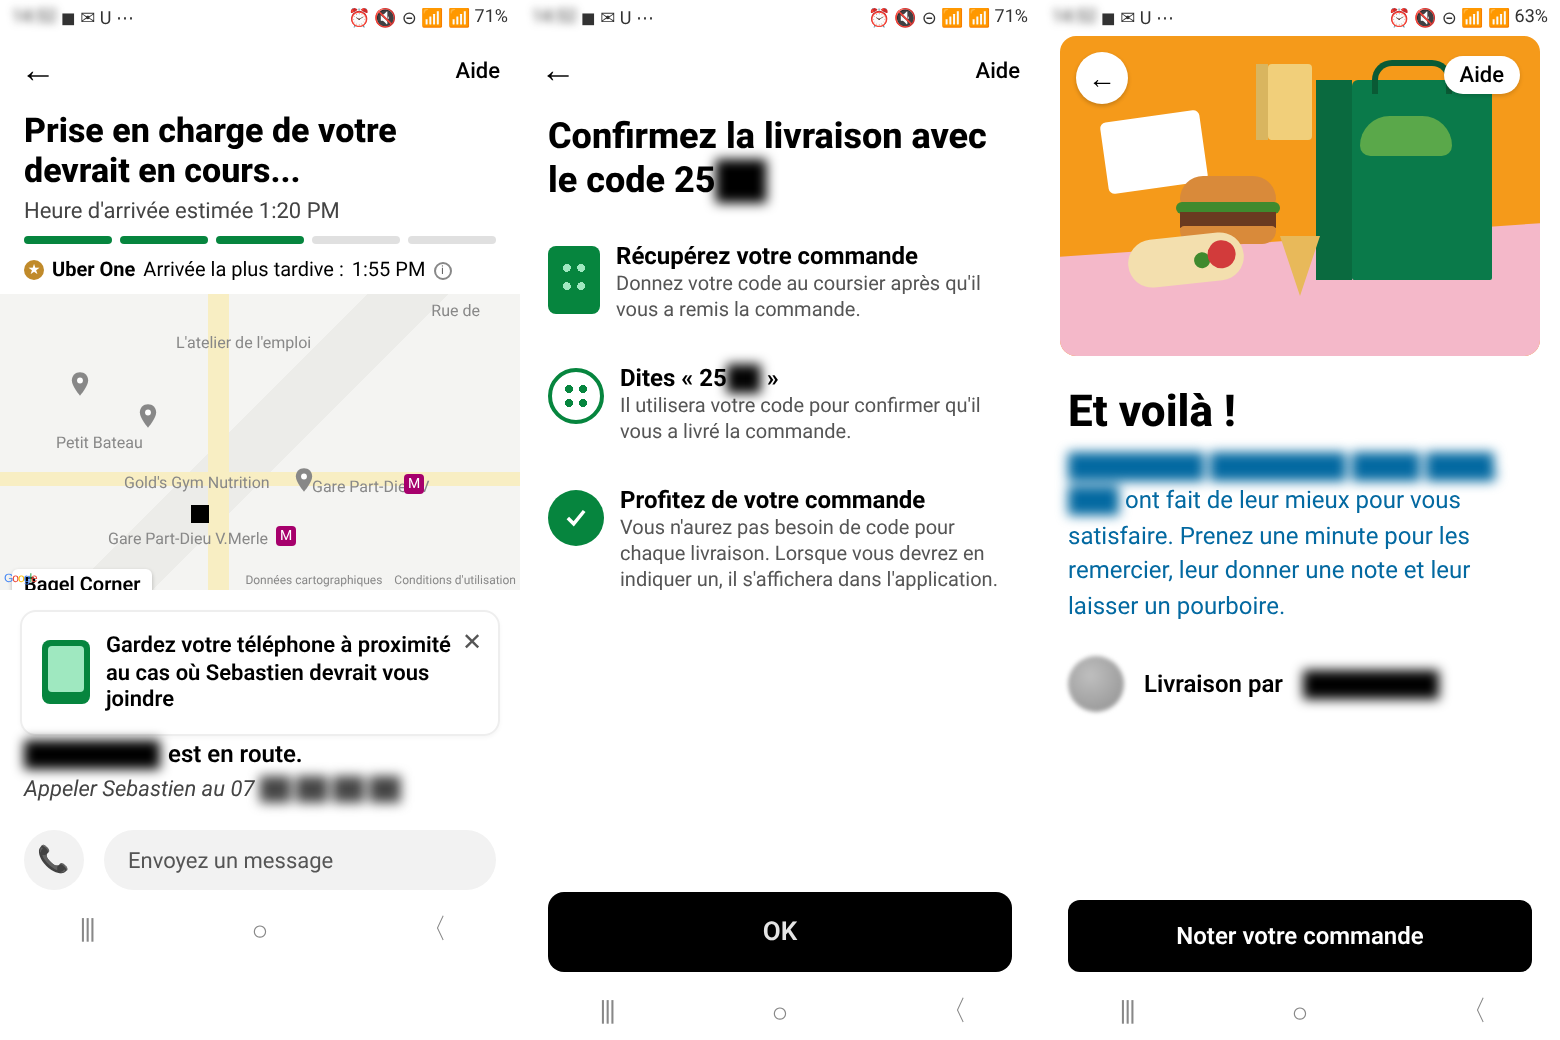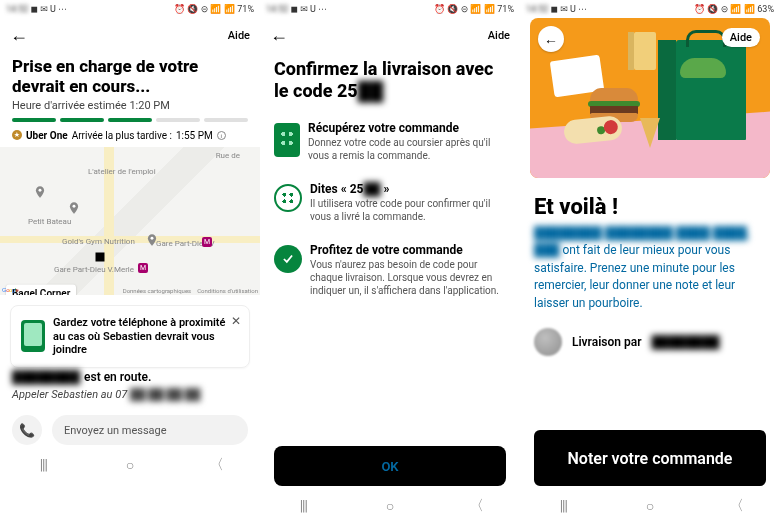--- a/index.html
+++ b/index.html
@@ -251,21 +251,21 @@
   .s2-check {
     width:28px; height:28px; border-radius:50%;
     background:#06853e; display:flex; align-items:center; justify-content:center;
     flex-shrink:0; margin-top:2px;
   }
   .s2-check svg { width:14px; height:14px; }
 
   .s2-spacer { flex:1; }
   .ok-btn {
     margin:0 14px 6px; height:40px; border-radius:8px;
-    background:#000; color:#0369a1; display:flex; align-items:center; justify-content:center;
+    background:#000; color:#e5e5e5; display:flex; align-items:center; justify-content:center;
     font-size:13px; font-weight:600; cursor:pointer;
   }
 
   
   .s3-hero {
     position:relative;
     margin:0 10px; height:160px;
     border-radius:8px; overflow:hidden;
     background:#f59a1a;
   }
@@ -312,23 +312,23 @@
     font-size:12px; font-weight:600;
   }
   .avatar {
     width:28px; height:28px; border-radius:50%;
     background:radial-gradient(circle at 40% 35%, #bfbfbf, #8f8f8f);
     filter:blur(1px);
   }
   .s3-courier .blur { filter:blur(3px);}
 
   .rate-btn {
-    margin:0 14px 6px; height:56px; border-radius:6px;
+    margin:0 14px 6px; height:36px; border-radius:6px;
     background:#000; color:#fff; display:flex; align-items:center; justify-content:center;
-    font-size:16px; font-weight:600; cursor:pointer;
+    font-size:12px; font-weight:600; cursor:pointer;
   }
   .s3-spacer { flex:1; }
 
   
   .navbar {
     height:28px; display:flex; justify-content:space-around; align-items:center;
     color:#888; font-size:14px;
   }
   .navbar .nav-ico { width:50px; text-align:center; }
   .nav-lines { letter-spacing:-1px; }

